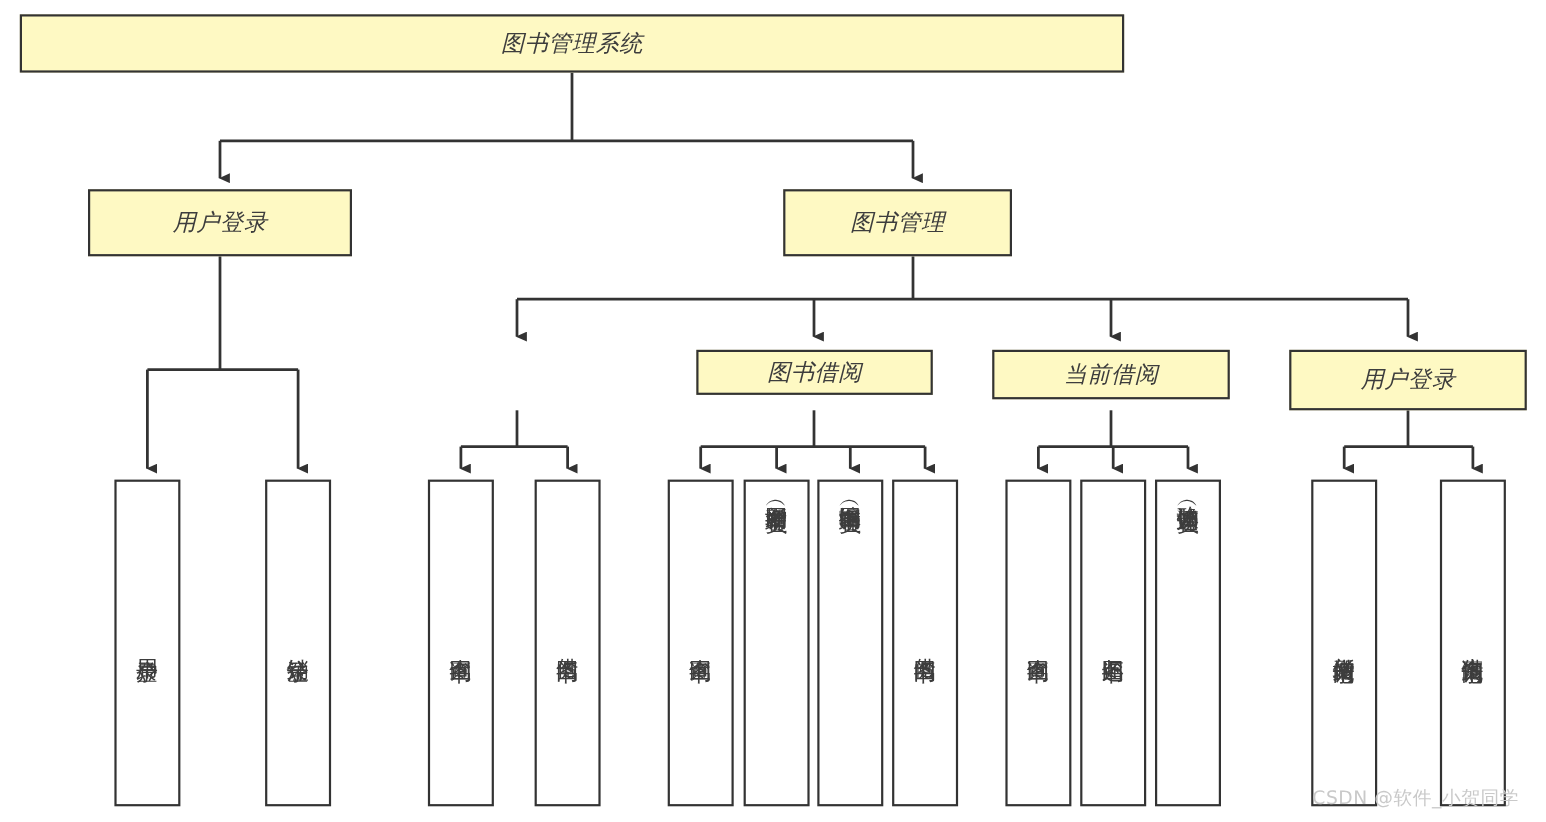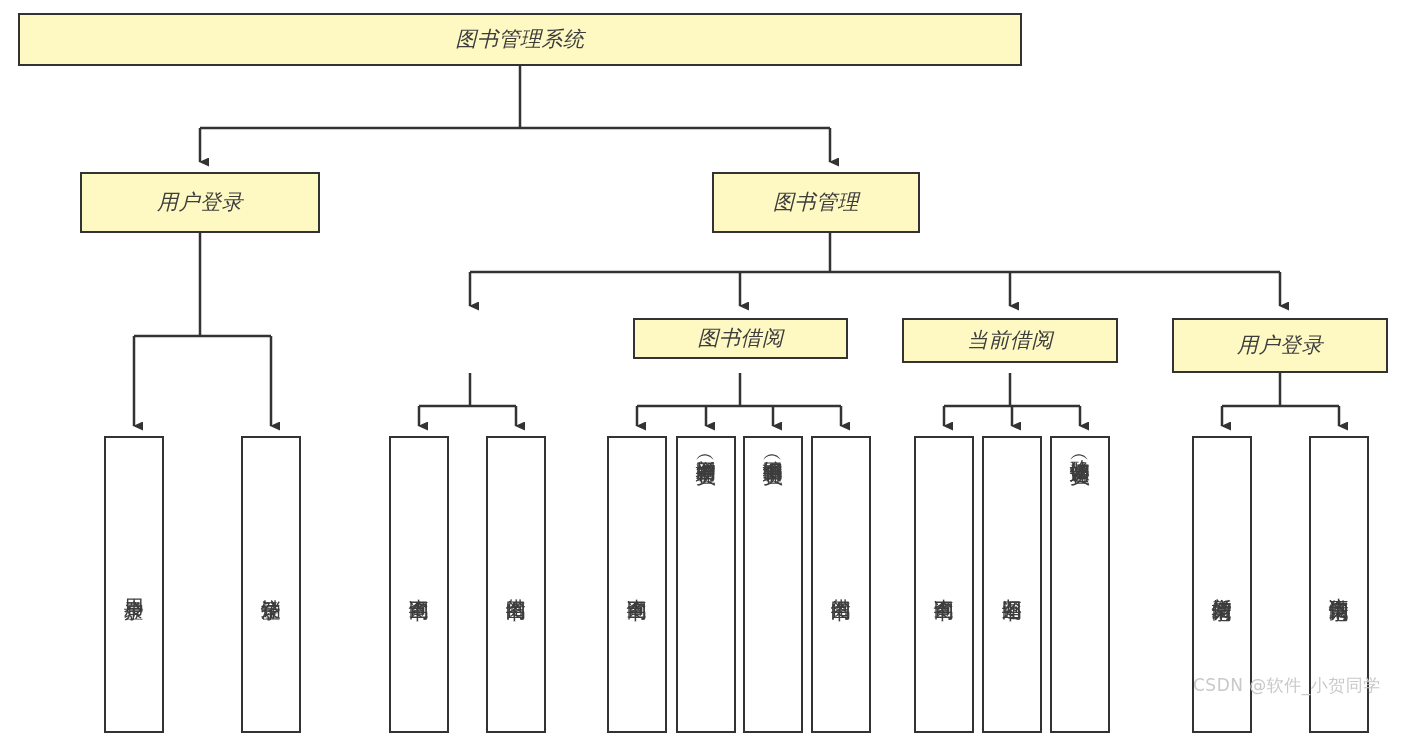--- a/index.html
+++ b/index.html
@@ -191,15 +191,15 @@
     <span class="leaf-label">确认归还（管理员）</span>
   </div>
 
   <div class="leaf-box center" style="left:1192px; top:436px; width:60px; height:297px;">
     <span class="leaf-label">新增借阅记录</span>
   </div>
   <div class="leaf-box center" style="left:1309px; top:436px; width:60px; height:297px;">
     <span class="leaf-label">查询借阅记录</span>
   </div>
 
-  <div class="watermark" style="left:1193px; top:674px;text-align:right;">CSDN @软件_小贺同学</div>
+  <div class="watermark" style="left:1193px; top:714px;text-align:right;">CSDN @软件_小贺同学</div>
 
 </div>
 
 </body></html>

